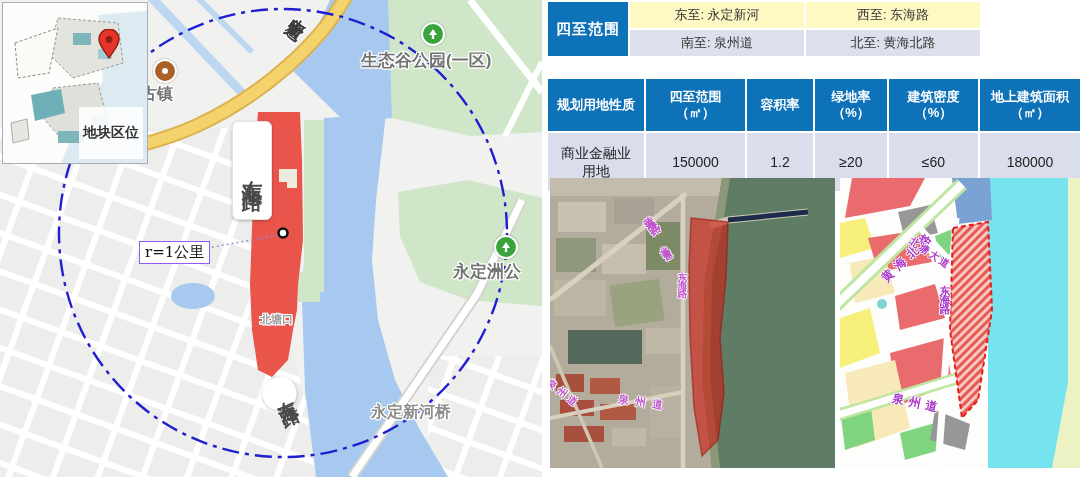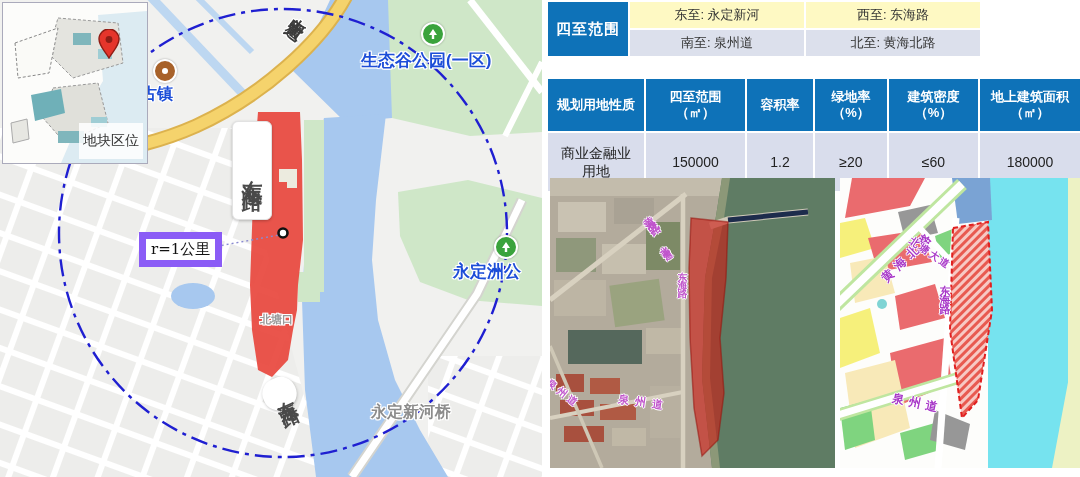--- a/index.html
+++ b/index.html
@@ -3,21 +3,21 @@
 <meta charset="utf-8">
 <style>
   html,body{margin:0;padding:0;background:#fff;}
   .stage{position:relative;width:1080px;height:477px;background:#ffffff;overflow:hidden;
          font-family:"Liberation Sans","DejaVu Sans",sans-serif;}
   .pane{position:absolute;overflow:hidden;}
   .pane svg{position:absolute;left:0;top:0;}
   .halo{text-shadow:-1px 0 0 #fff,1px 0 0 #fff,0 -1px 0 #fff,0 1px 0 #fff,
         -1px -1px 0 #fff,1px 1px 0 #fff,1px -1px 0 #fff,-1px 1px 0 #fff;}
   .vt{writing-mode:vertical-rl;text-orientation:upright;}
-  .maplabel{position:absolute;white-space:nowrap;color:#1d4ed8;font-weight:bold;}
+  .maplabel{position:absolute;white-space:nowrap;color:#737373;font-weight:bold;}
 
   
   #map-pane{left:0;top:0;width:542px;height:477px;background:#f1f1ef;}
   #lbl-zhongxin{left:299px;top:9px;font-size:17px;transform:rotate(36deg);transform-origin:top center;letter-spacing:2px;color:#3c3c3c;}
   #lbl-ecopark{left:361px;top:49px;font-size:17px;}
   #lbl-guzhen{left:141px;top:84px;font-size:16px;}
   #lbl-yongdingzhou{left:453px;top:260px;font-size:17px;}
   #lbl-bridge{left:371px;top:402px;font-size:16px;color:#8c8c8c;}
   #lbl-beitangkou{left:260px;top:312px;font-size:11px;color:#9a9a9a;}
   .poi-icon{position:absolute;width:20px;height:20px;border-radius:50%;border:2px solid #fff;
@@ -26,26 +26,26 @@
   #icon-ecopark{left:421px;top:22px;background:#3aa33c;}
   #icon-yongdingzhou{left:494px;top:235px;background:#3aa33c;}
   #icon-guzhen{left:153px;top:59px;background:#a8622a;}
   #box-donghai-top{position:absolute;left:232px;top:121px;width:38px;height:97px;background:#fff;
       border:1px solid #e2e2e2;border-radius:6px;box-shadow:0 1px 3px rgba(0,0,0,.25);
       display:flex;align-items:center;justify-content:center;}
   #box-donghai-top span{font-size:21px;color:#4a4a4a;font-weight:bold;letter-spacing:6px;}
   #pill-donghai-bottom{position:absolute;left:256px;top:379px;background:#fff;border-radius:15px;
       padding:7px 4px;transform:rotate(-24deg);transform-origin:top center;box-shadow:0 1px 3px rgba(0,0,0,.25);}
   #pill-donghai-bottom span{font-size:19px;color:#4a4a4a;font-weight:bold;letter-spacing:4px;}
-  #box-radius{position:absolute;left:139px;top:232px;background:#fff;border:7px solid #8b5cf6;
+  #box-radius{position:absolute;left:139px;top:241px;background:#fff;border:1px solid #8b5cf6;
       padding:1px 5px;font-family:"DejaVu Serif","Liberation Serif",serif;font-size:15px;color:#111;}
   
   #inset{position:absolute;left:2px;top:2px;width:144px;height:160px;background:#fbfbf9;border:1px solid #aab;overflow:hidden;}
-  #inset-label{position:absolute;right:4px;bottom:4px;background:rgba(255,255,255,.85);padding:9px 4px;
-      font-size:14px;color:#333;font-weight:normal;}
+  #inset-label{position:absolute;right:4px;bottom:4px;background:rgba(255,255,255,.85);padding:17px 4px;
+      font-size:14px;color:#333;font-weight:bold;}
   #inset-pin{position:absolute;left:93px;top:26px;}
 
   
   #boundary-table{position:absolute;left:548px;top:2px;width:432px;display:grid;
       grid-template-columns:80px 1fr 1fr;grid-template-rows:26px 26px;gap:2px;background:#fff;}
   #boundary-title{grid-row:1/3;background:#0e72b8;color:#fff;font-weight:bold;font-size:15px;
       display:flex;align-items:center;justify-content:center;letter-spacing:1px;}
   .bcell{display:flex;align-items:center;justify-content:center;font-size:13px;color:#333;}
   .brow1{background:#fef9c3;}
   .brow2{background:#dce0ec;}

